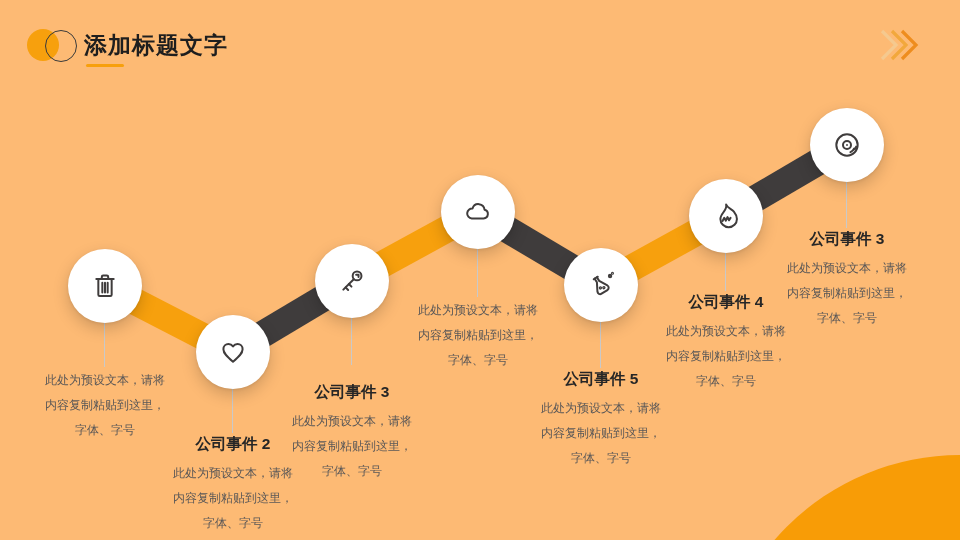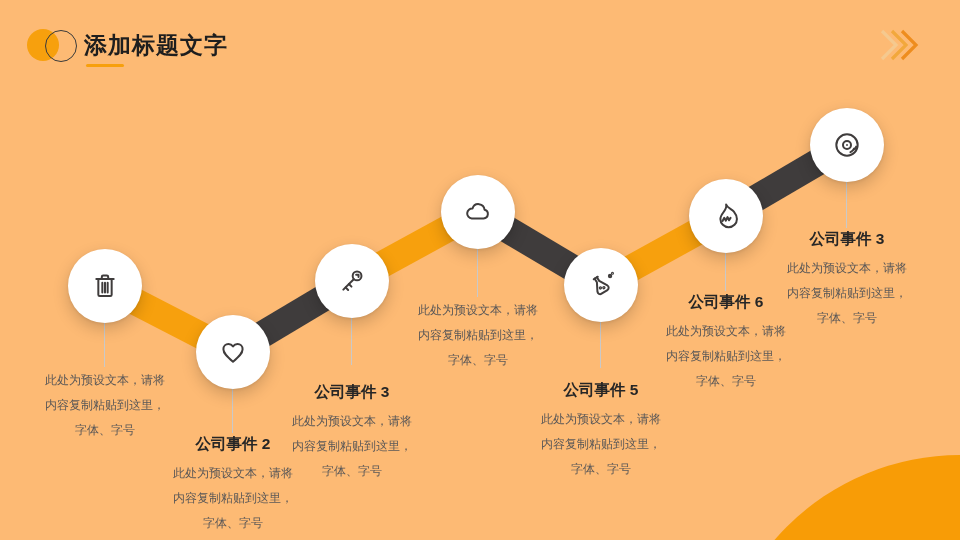--- a/index.html
+++ b/index.html
@@ -23,21 +23,21 @@
   .connector{position:absolute;width:1px;background:#c9c9c9;}
   .event-text{position:absolute;width:160px;text-align:center;}
   .event-title{font-size:15.5px;font-weight:bold;color:#262626;margin-bottom:6px;white-space:nowrap;}
   .event-body{font-size:12px;line-height:25px;color:#595757;width:128px;margin:0 auto;font-family:Liberation Serif, serif;}
 
   
   .n1 .node-circle{left:68px;top:249px;}  .n1 .connector{left:104px;top:323px;height:44px;} .n1 .event-text{left:25px;top:368px;}
   .n2 .node-circle{left:196px;top:315px;} .n2 .connector{left:232px;top:389px;height:44px;} .n2 .event-text{left:153px;top:434px;}
   .n3 .node-circle{left:315px;top:244px;} .n3 .connector{left:351px;top:318px;height:47px;} .n3 .event-text{left:272px;top:366px;margin-top:16px;}
   .n4 .node-circle{left:441px;top:175px;} .n4 .connector{left:477px;top:249px;height:48px;} .n4 .event-text{left:398px;top:298px;}
-  .n5 .node-circle{left:564px;top:248px;} .n5 .connector{left:600px;top:322px;height:46px;} .n5 .event-text{left:521px;top:380px;}
+  .n5 .node-circle{left:564px;top:248px;} .n5 .connector{left:600px;top:322px;height:46px;} .n5 .event-text{left:521px;top:369px;}
   .n6 .node-circle{left:689px;top:179px;} .n6 .connector{left:725px;top:253px;height:38px;} .n6 .event-text{left:646px;top:292px;}
   .n7 .node-circle{left:810px;top:108px;} .n7 .connector{left:846px;top:182px;height:46px;} .n7 .event-text{left:767px;top:229px;}
 
   
   .corner-circle{position:absolute;left:715px;top:455px;width:490px;height:490px;border-radius:50%;background:#F89C06;}
 
   .icon-stroke{fill:none;stroke:#3f3c3c;stroke-width:1.5;stroke-linecap:round;stroke-linejoin:round;}
 </style>
 </head>
 <body>
@@ -150,21 +150,21 @@
     <div class="connector"></div>
     <div class="node-circle">
       <svg viewBox="0 0 24 24">
         <g class="icon-stroke">
           <path d="M12.1 3.4c.6 2.5-.7 4-1.9 5.6-1.2 1.6-2.4 3.2-2.4 5.2a6.2 6.2 0 0 0 12.4 0c0-2.1-1-3.9-2.3-5.5-1.4-1.8-4.7-2.6-5.8-5.3z"></path>
           <path d="M9.4 15.7l1.3-2.3 1.2 2.1 1.2-2.7 1.2 2.4 1.1-1.8"></path>
         </g>
       </svg>
     </div>
     <div class="event-text">
-      <div class="event-title">公司事件 6</div>
+      <div class="event-title">公司事件 4</div>
       <div class="event-body">此处为预设文本，请将内容复制粘贴到这里，字体、字号</div>
     </div>
   </div>
 
   <div class="n7">
     <div class="connector"></div>
     <div class="node-circle">
       <svg viewBox="0 0 24 24">
         <g class="icon-stroke">
           <circle cx="12" cy="12" r="8"></circle>

